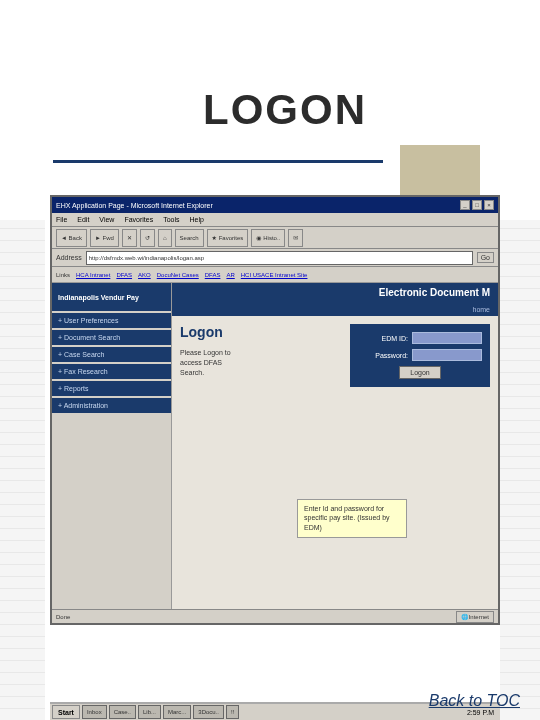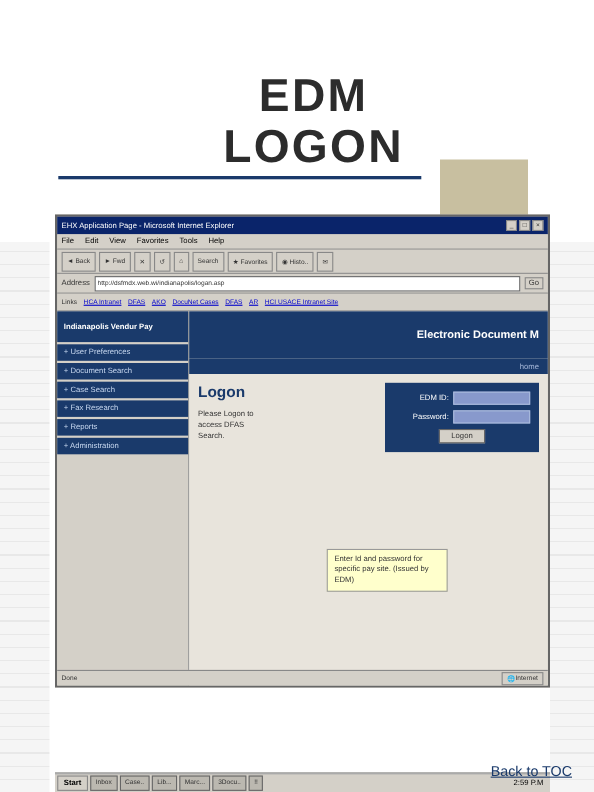--- a/index.html
+++ b/index.html
@@ -241,21 +241,21 @@
       background: #e8e4dc;
       position: relative;
       padding: 0;
     }
 
     .logon-title-bar {
       background: #1a3a6b;
       color: white;
       font-size: 10px;
       font-weight: bold;
-      padding: 16px 8px;
+      padding: 4px 8px;
       text-align: right;
     }
 
     .logon-subbar {
       background: #1a3a6b;
       height: 14px;
       display: flex;
       align-items: center;
       justify-content: flex-end;
       padding: 0 8px;
@@ -375,24 +375,25 @@
     }
 
     
     .bottom-section {
       position: absolute;
       bottom: 10px;
       right: 20px;
     }
 
     .back-to-toc {
-      font-size: 13px;
+      font-size: 16px;
       color: #1a3a6b;
       text-decoration: underline;
       cursor: pointer;
+      font-style: italic;
     }
 
     
     .taskbar {
       position: absolute;
       bottom: 0;
       left: 50px;
       width: 450px;
       height: 18px;
       background: #d4d0c8;
@@ -469,21 +470,20 @@
 
 <div class="left-lines"></div>
 
 <div class="right-lines"></div>
 
 <div class="blue-bar-left"></div>
 
 <div class="top-section">
   <div class="title-area">
     <div class="main-title">
-      <div>EDM</div>
       <div>LOGON</div>
     </div>
   </div>
   <div class="blue-line-top"></div>
   <div class="tan-block-right"></div>
 </div>
 
 <div class="browser-window">
 
   <div class="browser-titlebar">

